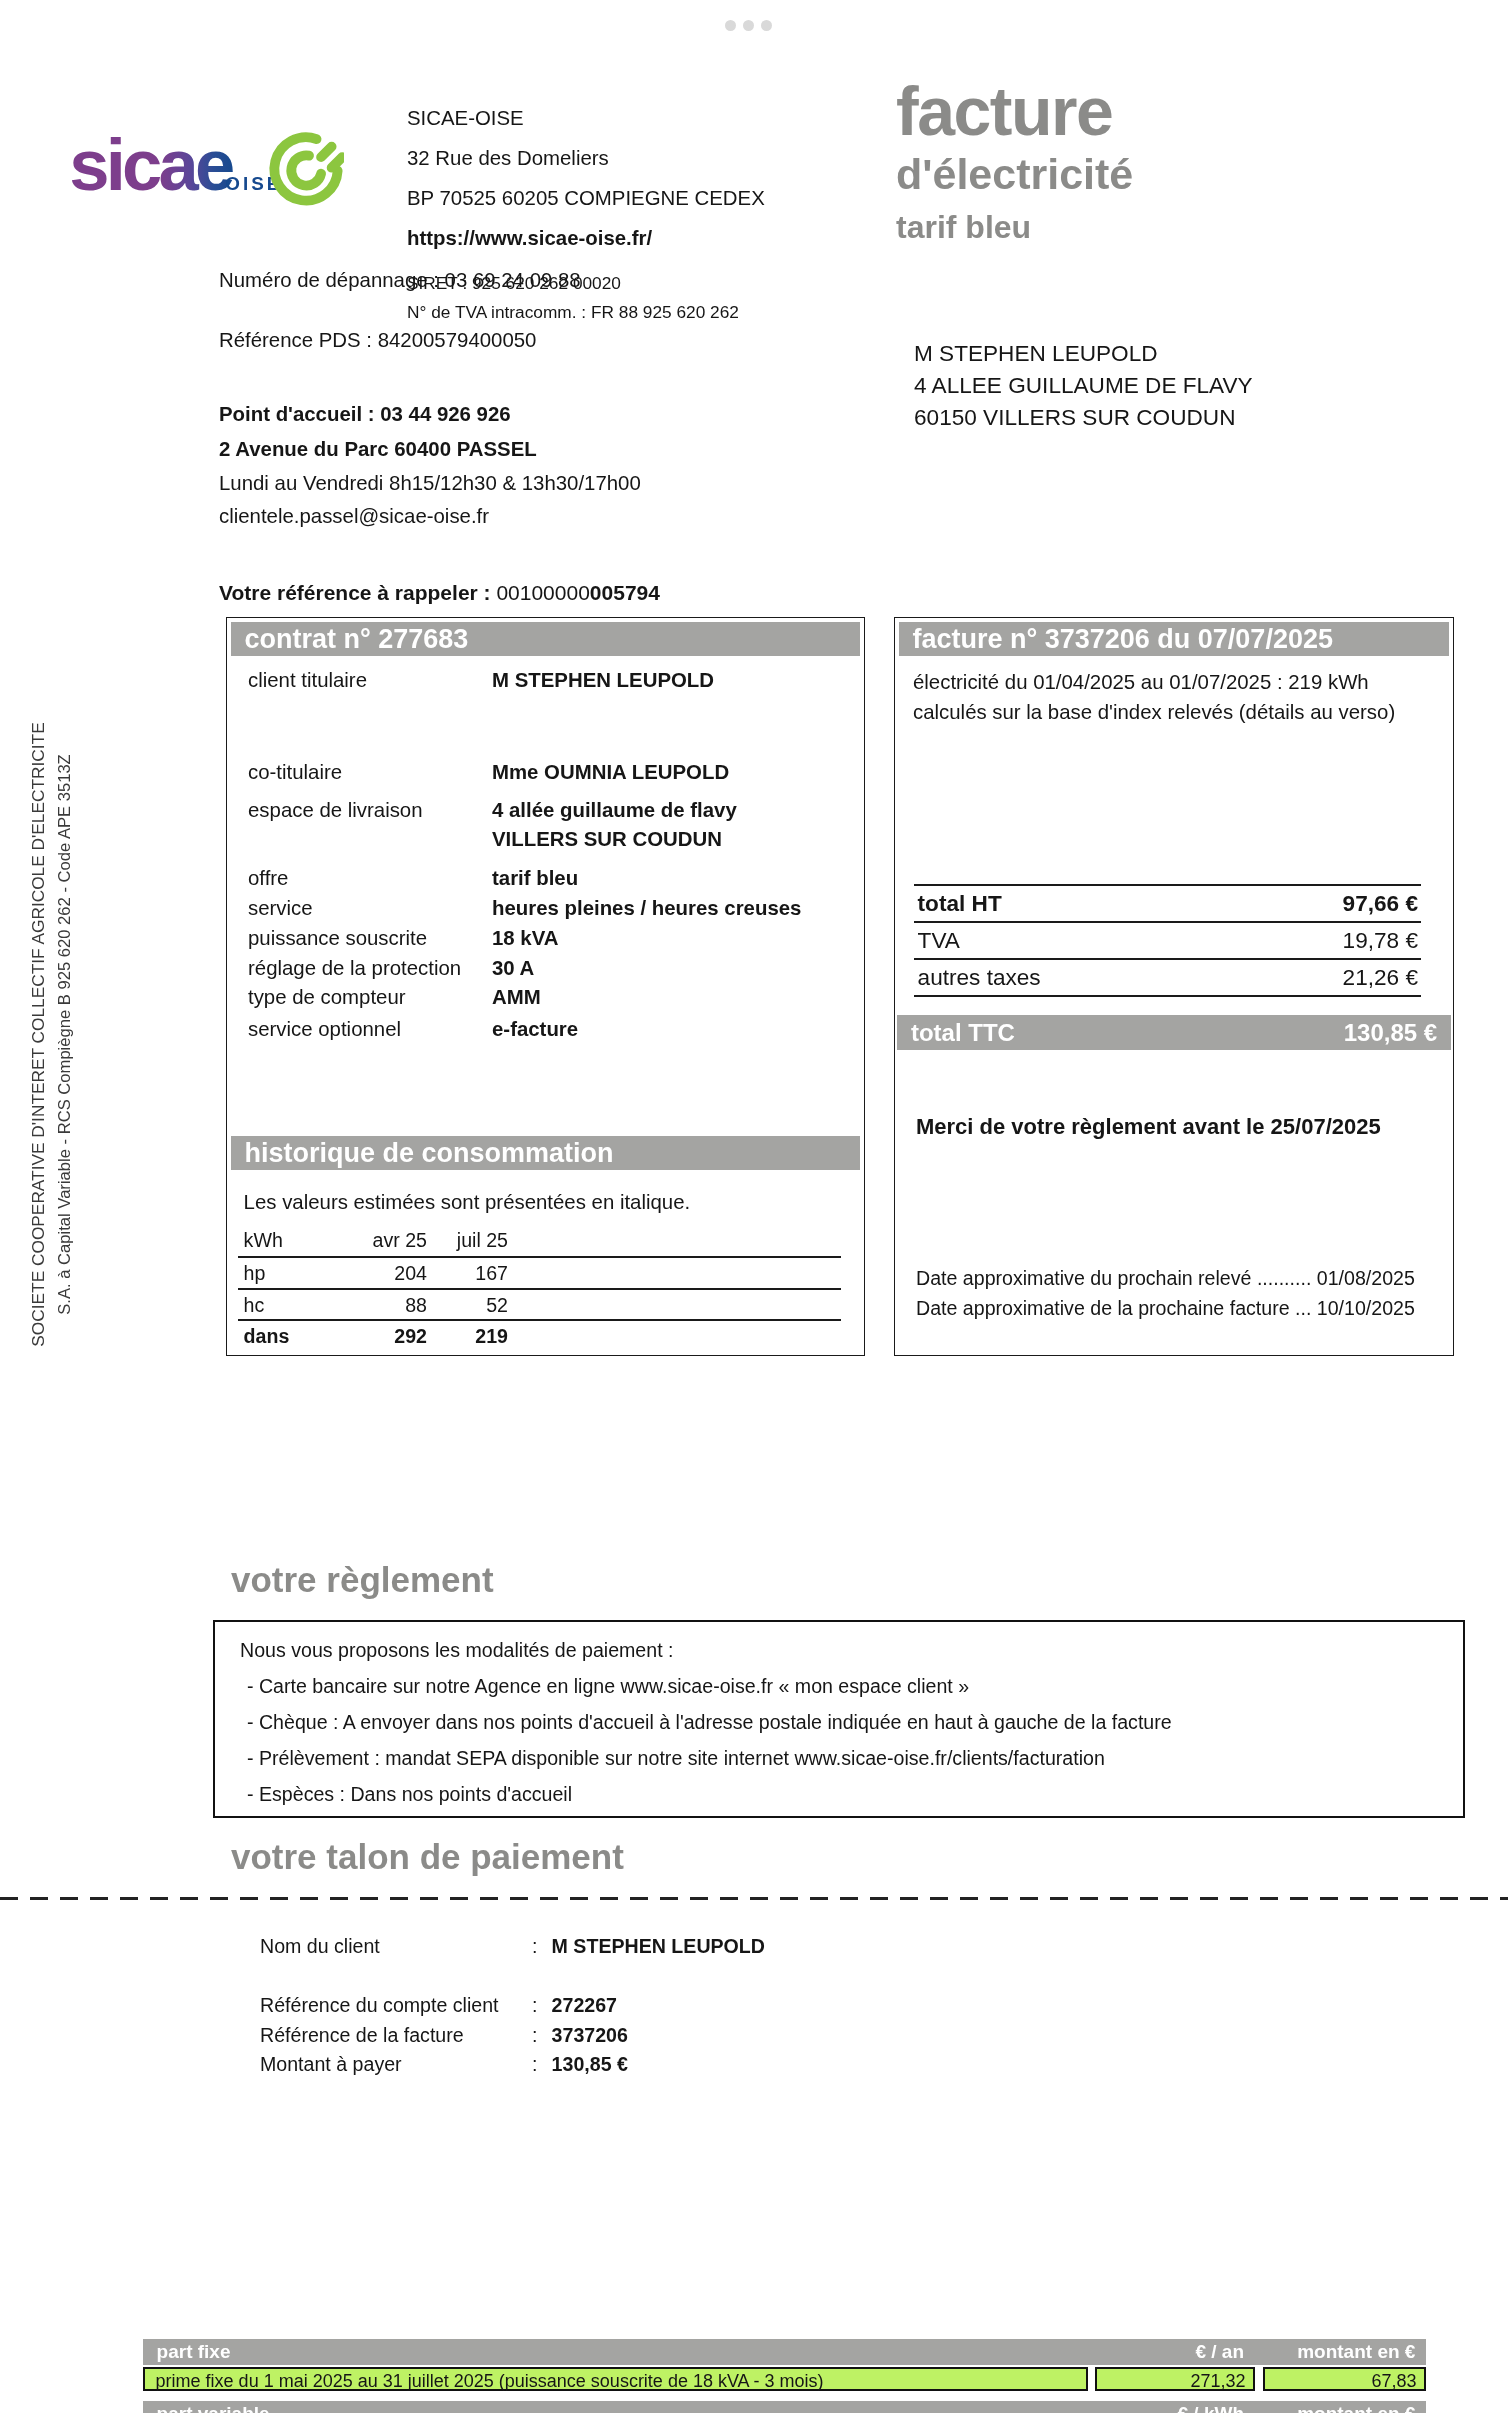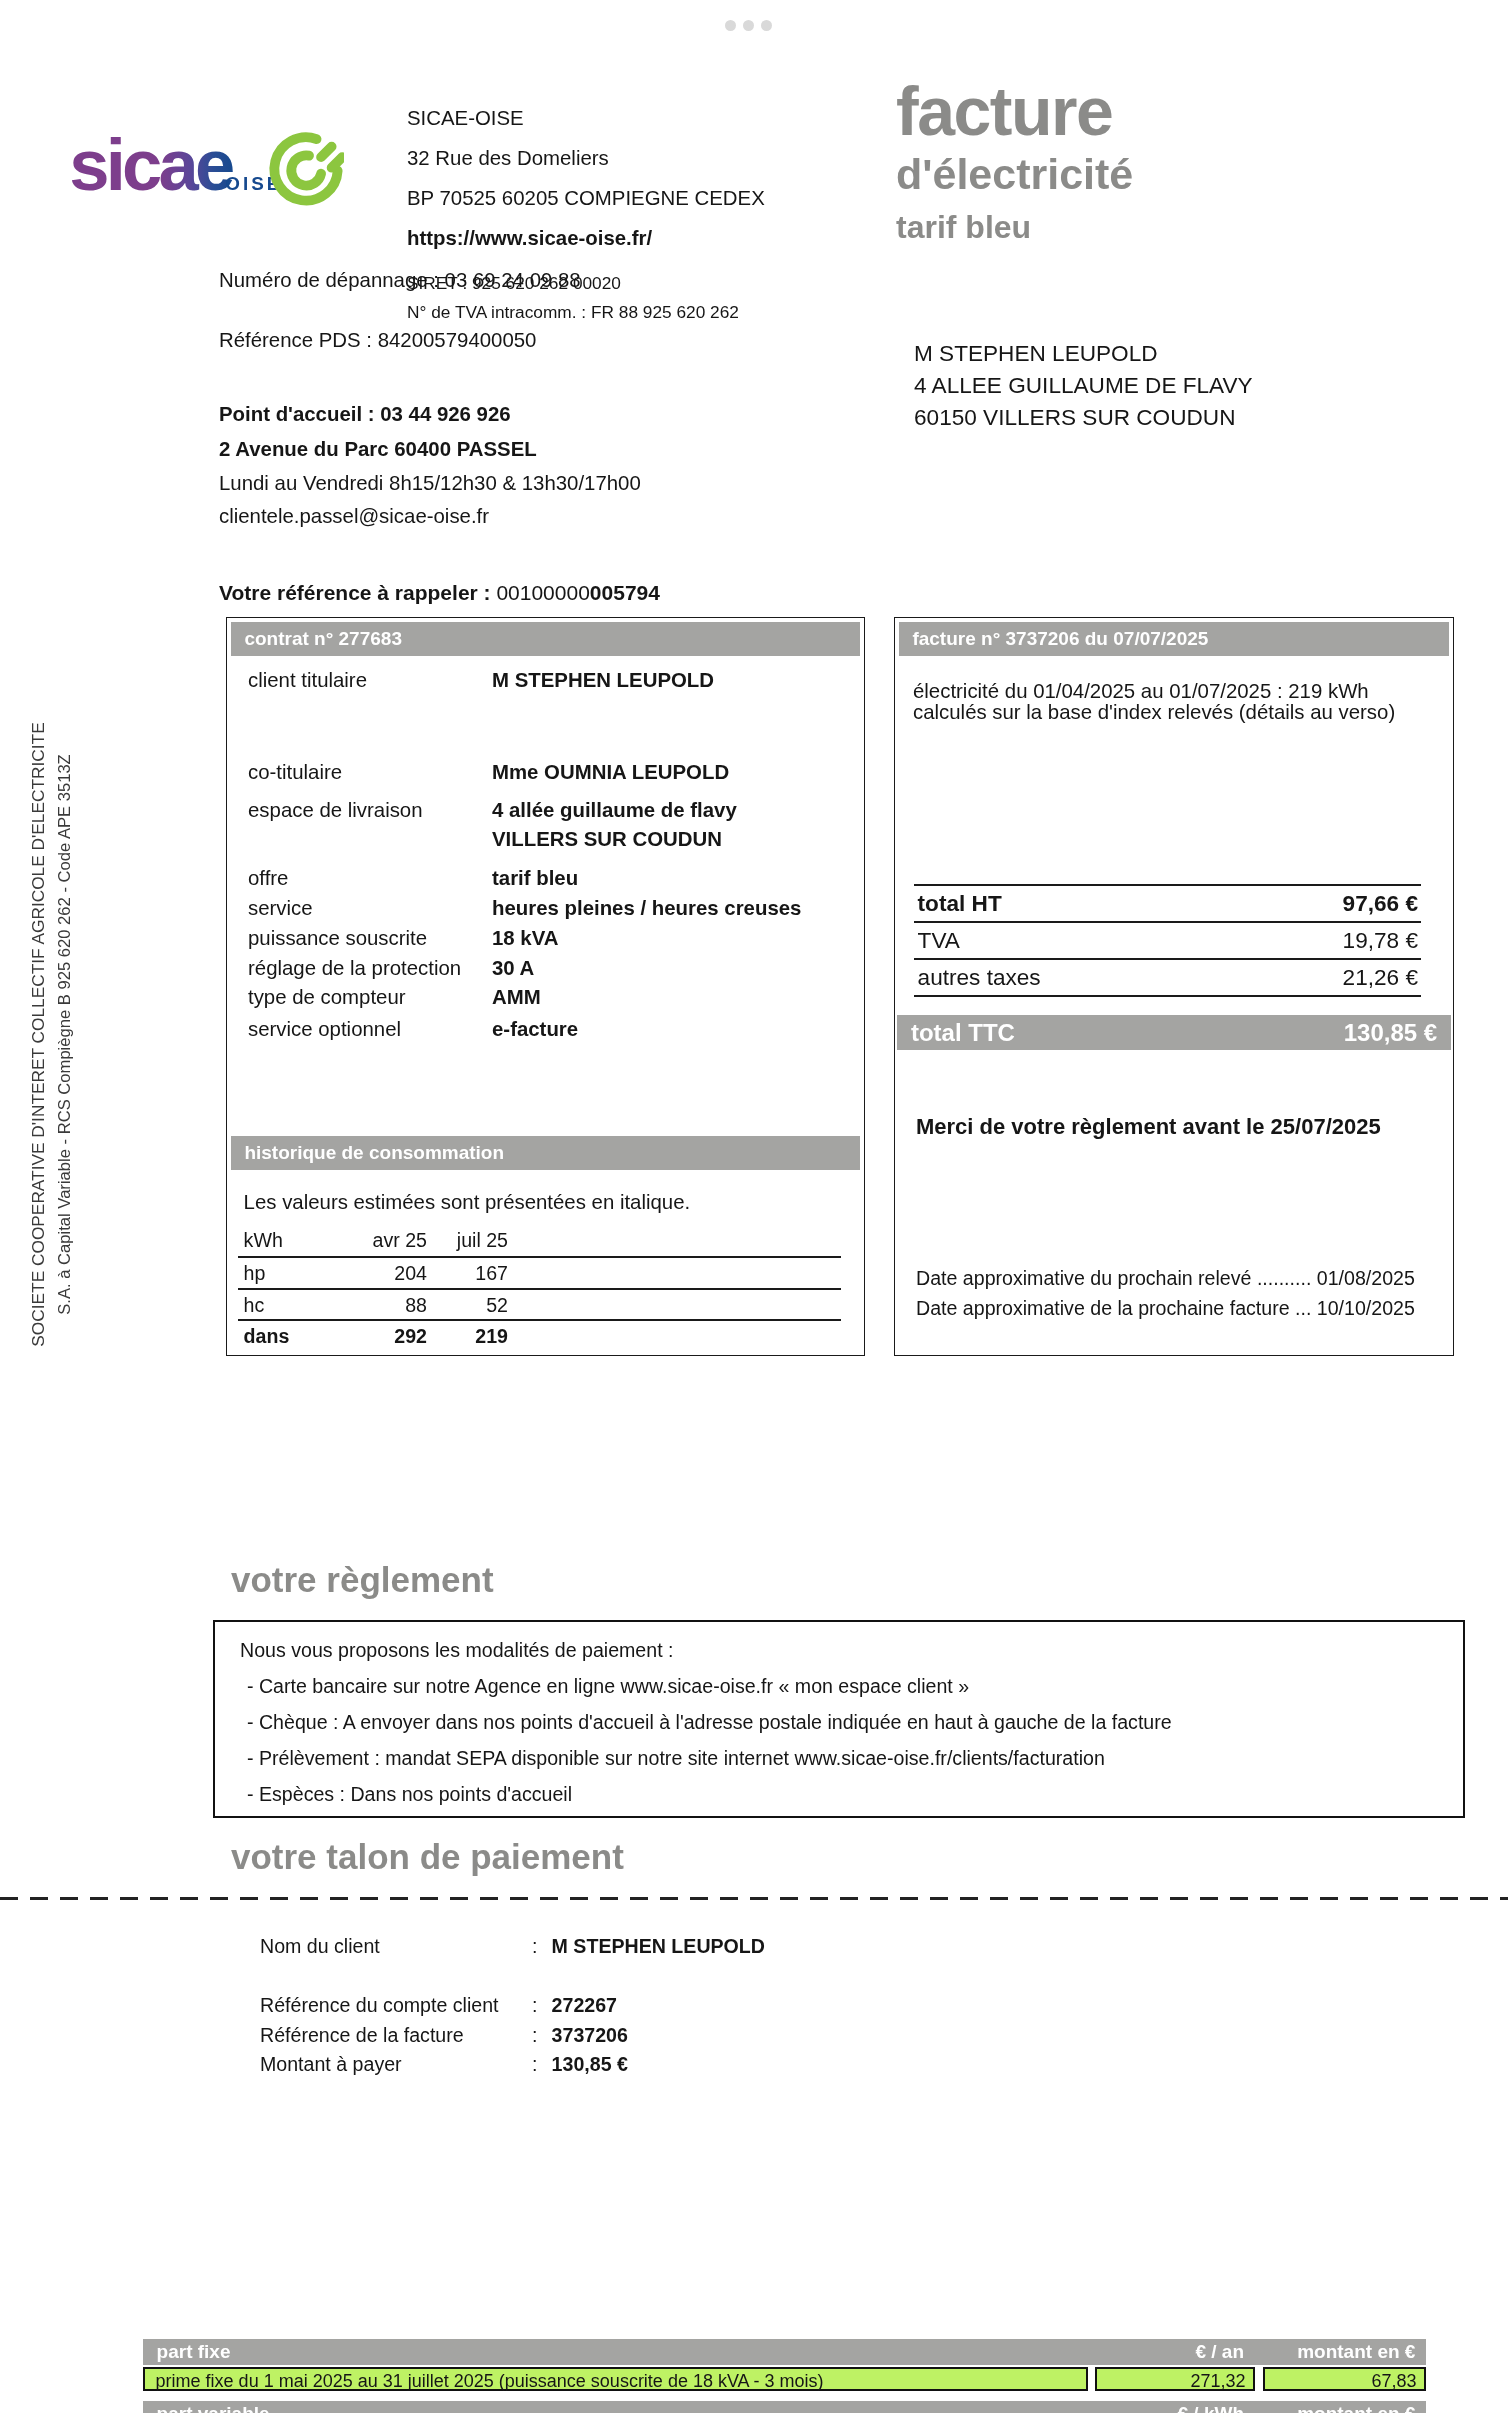--- a/index.html
+++ b/index.html
@@ -37,21 +37,21 @@
   .sidebar{position:absolute;left:-302px;top:1003px;width:717px;height:63px;
            transform:rotate(-90deg);transform-origin:center;text-align:center;color:#3a3a3a;}
   .sidebar .s1{font-size:17.3px;line-height:27px;white-space:nowrap;}
   .sidebar .s2{font-size:16.6px;line-height:26px;white-space:nowrap;}
 
   
   .box{position:absolute;border:1.5px solid #1a1a1a;background:#fff;}
   .box-contract{left:226px;top:617px;width:637px;height:737px;}
   .box-invoice{left:894px;top:617px;width:558px;height:737px;}
   .graybar{position:absolute;left:3.8px;right:3.8px;height:34px;background:#a4a4a2;color:#fff;
-           font-weight:bold;font-size:19px;line-height:34px;padding-left:13.6px;box-sizing:border-box;}
+           font-weight:bold;font-size:27px;line-height:34px;padding-left:13.6px;box-sizing:border-box;}
   .crow{position:absolute;left:0;width:100%;font-size:20.4px;white-space:nowrap;}
   .crow .lab{position:absolute;left:21px;}
   .crow .val{position:absolute;left:265px;font-weight:bold;}
 
   
   .hnote{position:absolute;left:16.6px;top:573px;font-size:20.4px;}
   .hrow{position:absolute;font-size:19.6px;height:26px;}
   .hrow .c1{position:absolute;left:16.6px;}
   .hrow .c2{position:absolute;left:113px;width:87px;text-align:right;}
   .hrow .c3{position:absolute;left:198px;width:83px;text-align:right;}
@@ -233,21 +233,21 @@
     <div class="hline" style="top:701px;"></div>
     <div class="hrow hb" style="top:707px;">
       <span class="c1">dans</span>
       <span class="c2">292</span>
       <span class="c3">219</span>
     </div>
   </div>
 
   <div class="box box-invoice">
     <div class="graybar" style="top:3.8px;">facture n° 3737206 du 07/07/2025</div>
-    <div class="idesc" style="top:53px;margin-top:9px;">électricité du 01/04/2025 au 01/07/2025 : 219 kWh</div>
+    <div class="idesc" style="top:53px;">électricité du 01/04/2025 au 01/07/2025 : 219 kWh</div>
     <div class="idesc" style="top:83px;">calculés sur la base d'index relevés (détails au verso)</div>
 
     <div class="trule" style="top:266px;"></div>
     <div class="trow tb" style="top:273px;">
       <span class="lab">total HT</span>
       <span class="val">97,66 €</span>
     </div>
     <div class="trule" style="top:303px;"></div>
     <div class="trow" style="top:310px;">
       <span class="lab">TVA</span>

